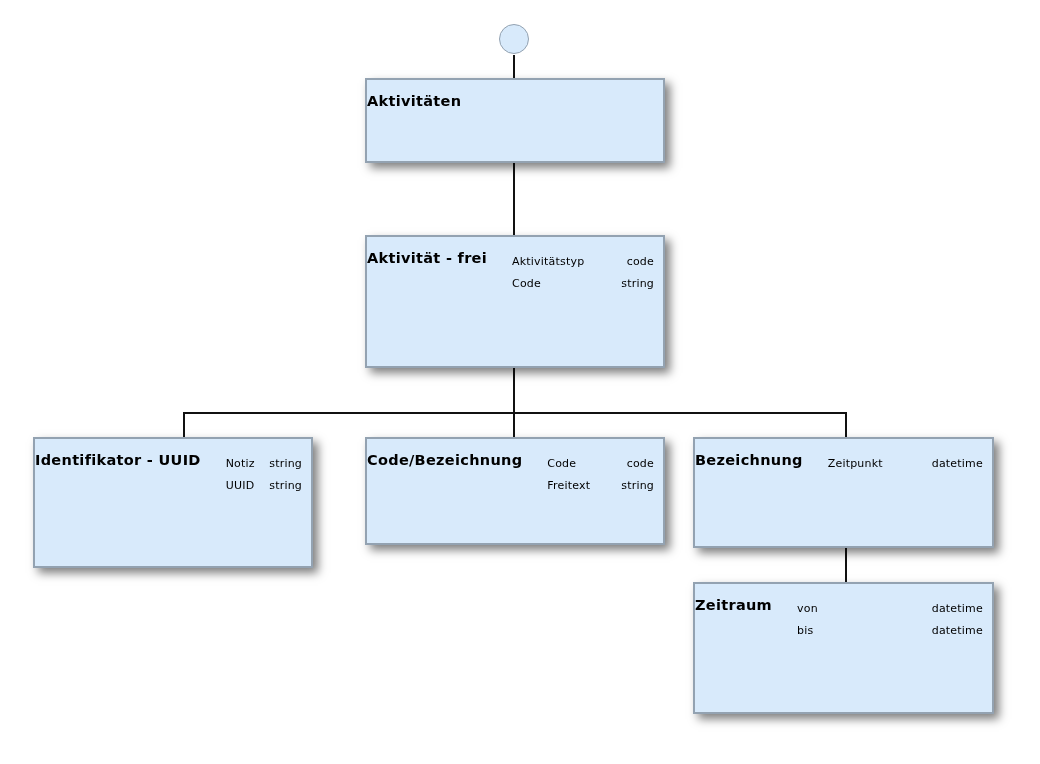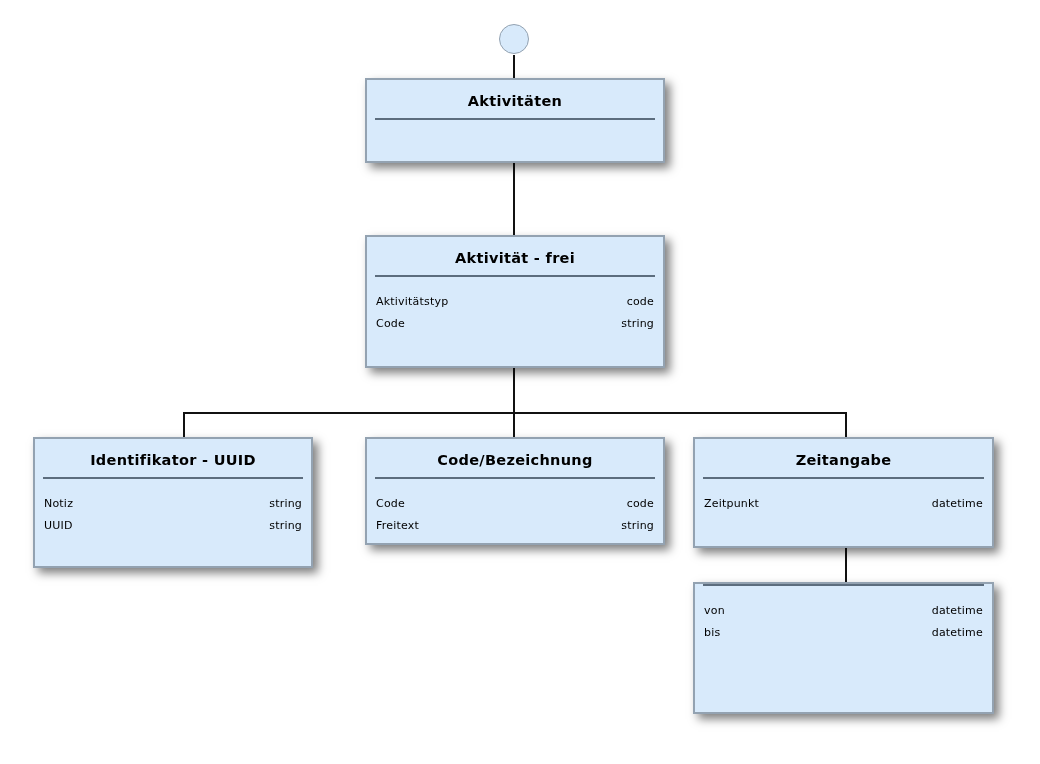--- a/index.html
+++ b/index.html
@@ -23,21 +23,21 @@
     background:var(--page-bg);
     overflow:hidden;
   }
   
   .node{
     position:absolute;
     background:var(--box-fill);
     border:2px solid var(--box-border);
     box-shadow:5px 5px 9px rgba(0,0,0,0.50);
     display:flex;
-    flex-direction:column;
+    flex-direction:row;
   }
   .node-title{
     flex:0 0 auto;
     height:38px;
     display:flex;
     align-items:center;
     justify-content:center;
     font-weight:bold;
     font-size:14.5px;
     letter-spacing:0.3px;
@@ -146,31 +146,32 @@
         <span class="attr-type">code</span>
       </div>
       <div class="attr-row">
         <span class="attr-name">Freitext</span>
         <span class="attr-type">string</span>
       </div>
     </div>
   </div>
 
   <div class="node" style="left:693px;top:437px;width:301px;height:111px;">
-    <div class="node-title">Zeitangabe</div>
+    <div class="node-title">Bezeichnung</div>
     <div class="node-sep"></div>
     <div class="node-body">
       <div class="attr-row">
         <span class="attr-name">Zeitpunkt</span>
         <span class="attr-type">datetime</span>
       </div>
     </div>
   </div>
 
   <div class="node" style="left:693px;top:582px;width:301px;height:132px;">
+    <div class="node-title">Zeitraum</div>
     <div class="node-sep"></div>
     <div class="node-body">
       <div class="attr-row">
         <span class="attr-name">von</span>
         <span class="attr-type">datetime</span>
       </div>
       <div class="attr-row">
         <span class="attr-name">bis</span>
         <span class="attr-type">datetime</span>
       </div>

